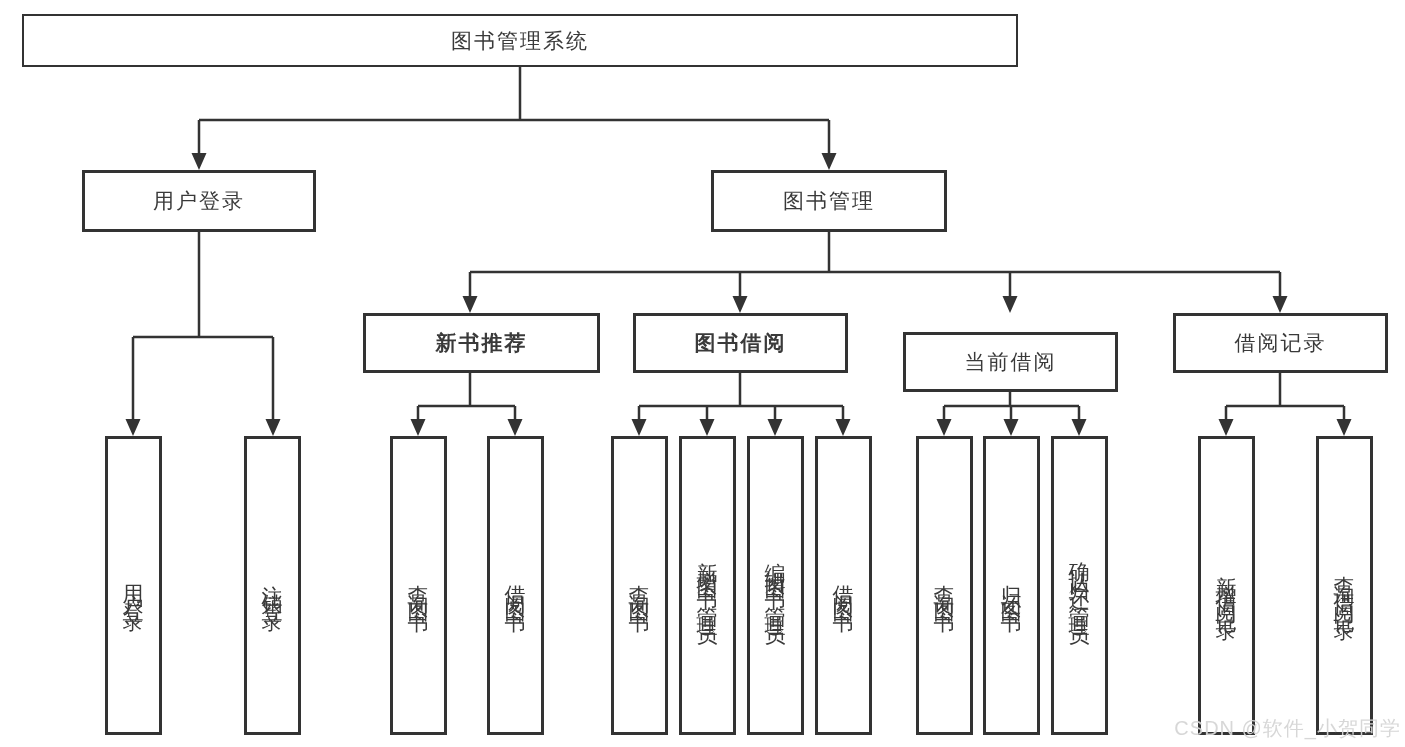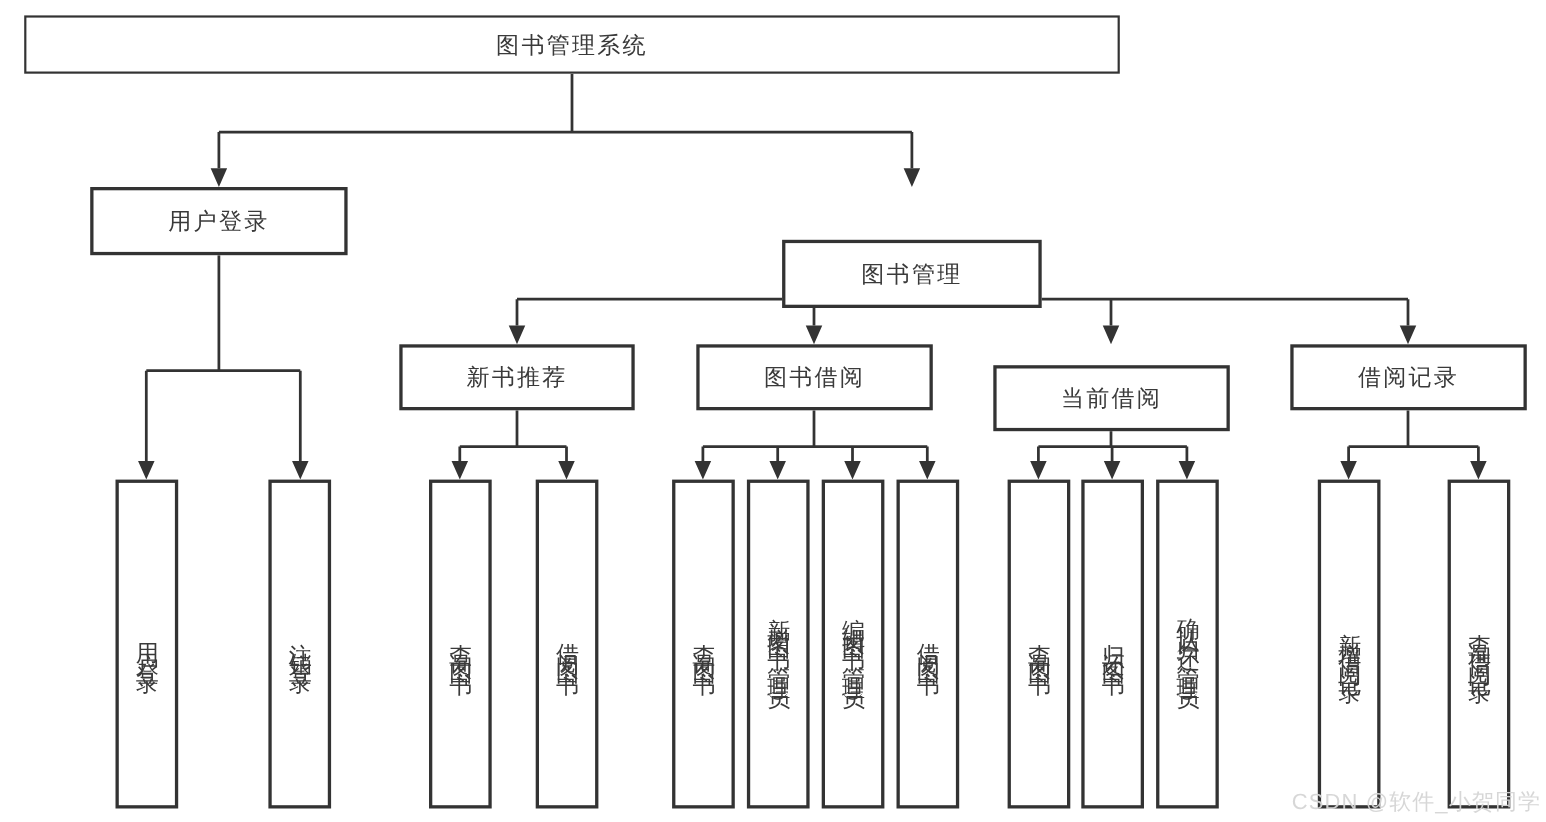--- a/index.html
+++ b/index.html
@@ -101,28 +101,28 @@
              M1336.5 419 L1351.5 419 L1344 436 Z"></path>
   </svg>
 
   <div class="node root" style="left:22px; top:14px; width:996px; height:53px;">
     <span class="hlabel">图书管理系统</span>
   </div>
 
   <div class="node" style="left:82px; top:170px; width:234px; height:62px;">
     <span class="hlabel">用户登录</span>
   </div>
-  <div class="node" style="left:711px; top:170px; width:236px; height:62px;margin-top:48px;">
+  <div class="node" style="left:711px; top:170px; width:236px; height:62px;">
     <span class="hlabel">图书管理</span>
   </div>
 
-  <div class="node" style="left:363px; top:313px; width:214px; height:60px;">
+  <div class="node" style="left:363px; top:313px; width:237px; height:60px;font-weight:bold;">
     <span class="hlabel">新书推荐</span>
   </div>
-  <div class="node" style="left:633px; top:313px; width:215px; height:60px;">
+  <div class="node" style="left:633px; top:313px; width:215px; height:60px;font-weight:bold;">
     <span class="hlabel">图书借阅</span>
   </div>
   <div class="node" style="left:903px; top:332px; width:215px; height:60px;">
     <span class="hlabel">当前借阅</span>
   </div>
   <div class="node" style="left:1173px; top:313px; width:215px; height:60px;">
     <span class="hlabel">借阅记录</span>
   </div>
 
   <div class="node leaf" style="left:105px; top:436px; width:57px; height:299px;">

